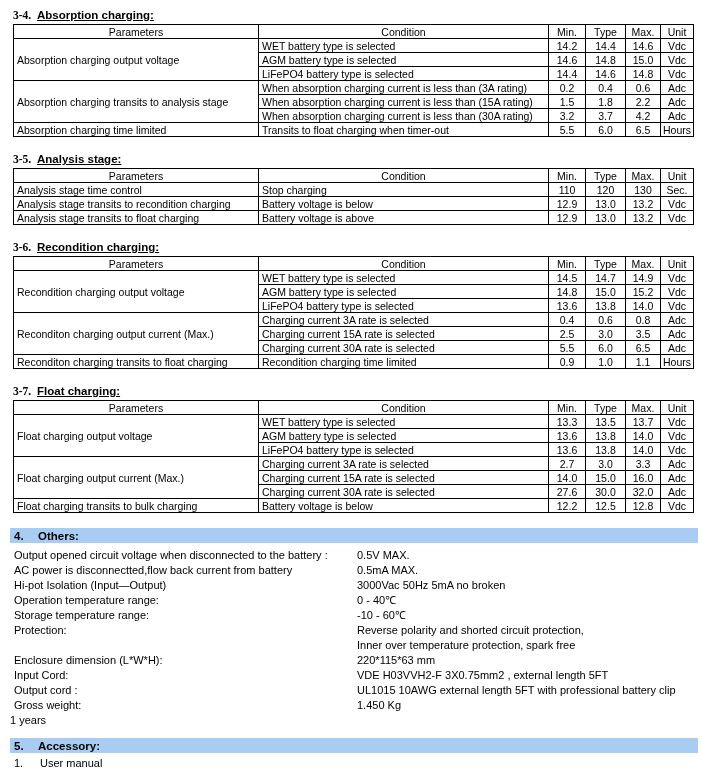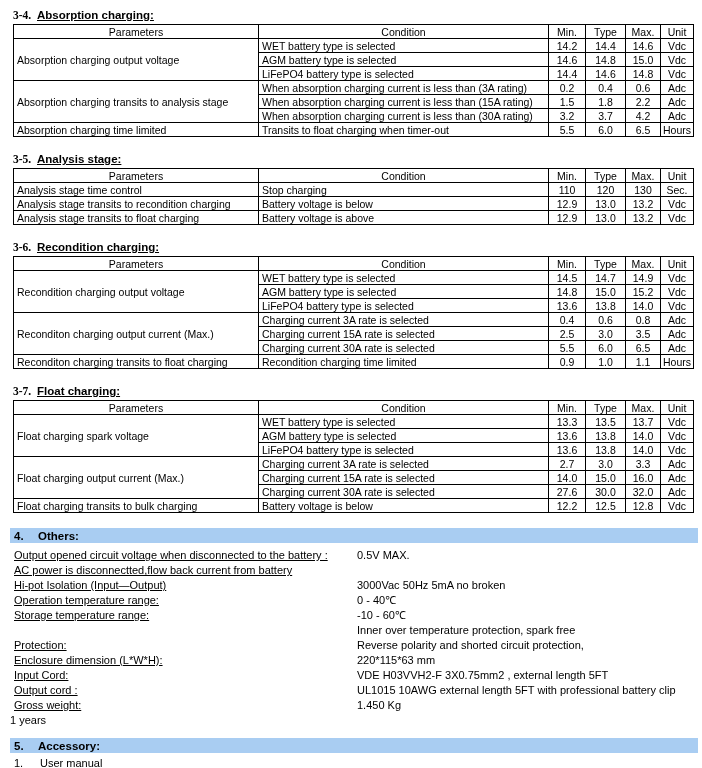--- a/index.html
+++ b/index.html
@@ -68,21 +68,21 @@
 
   
   .kv-rows { margin-top: 5px; }
   .kv-row {
     display: flex;
     font-size: 11px;
     height: 15px;
     line-height: 15px;
     white-space: nowrap;
   }
-  .kv-label { width: 347px; padding-left: 4px; overflow: hidden; text-decoration: underline; }
+  .kv-label { width: 347px; padding-left: 4px; overflow: hidden; }
   .kv-value { flex: 1; overflow: hidden; }
 
   
   .acc-item {
     font-size: 11px;
     height: 15px;
     line-height: 15px;
     margin-top: 3px;
     padding-left: 4px;
     white-space: nowrap;
@@ -292,21 +292,21 @@
             <th class="col0">Parameters</th>
             <th class="col1">Condition</th>
             <th class="col2">Min.</th>
             <th class="col3">Type</th>
             <th class="col4">Max.</th>
             <th class="col5">Unit</th>
           </tr>
         </thead>
         <tbody>
           <tr>
-            <td class="param col0" rowspan="3">Float charging spark voltage</td>
+            <td class="param col0" rowspan="3">Float charging output voltage</td>
             <td class="cond col1">WET battery type is selected</td>
             <td class="num col2">13.3</td>
             <td class="num col3">13.5</td>
             <td class="num col4">13.7</td>
             <td class="num col5">Vdc</td>
           </tr>
           <tr>
             <td class="cond col1">AGM battery type is selected</td>
             <td class="num col2">13.6</td>
             <td class="num col3">13.8</td>
@@ -358,40 +358,41 @@
     <span class="bnum">4.</span>
       <span>Others:</span>
   </div>
   <div class="kv-rows">
       <div class="kv-row">
         <div class="kv-label">Output opened circuit voltage when disconnected to the battery :</div>
         <div class="kv-value">0.5V MAX.</div>
       </div>
       <div class="kv-row">
         <div class="kv-label">AC power is disconnectted,flow back current from battery</div>
+        <div class="kv-value">0.5mA MAX.</div>
       </div>
       <div class="kv-row">
         <div class="kv-label">Hi-pot Isolation (Input—Output)</div>
         <div class="kv-value">3000Vac 50Hz 5mA no broken</div>
       </div>
       <div class="kv-row">
         <div class="kv-label">Operation temperature range:</div>
         <div class="kv-value">0 - 40℃</div>
       </div>
       <div class="kv-row">
         <div class="kv-label">Storage temperature range:</div>
         <div class="kv-value">-10 - 60℃</div>
       </div>
       <div class="kv-row">
+        <div class="kv-label">Protection:</div>
+        <div class="kv-value">Reverse polarity and shorted circuit protection,</div>
+      </div>
+      <div class="kv-row">
         <div class="kv-label"></div>
         <div class="kv-value">Inner over temperature protection, spark free</div>
-      </div>
-      <div class="kv-row">
-        <div class="kv-label">Protection:</div>
-        <div class="kv-value">Reverse polarity and shorted circuit protection,</div>
       </div>
       <div class="kv-row">
         <div class="kv-label">Enclosure dimension (L*W*H):</div>
         <div class="kv-value">220*115*63 mm</div>
       </div>
       <div class="kv-row">
         <div class="kv-label">Input Cord:</div>
         <div class="kv-value">VDE H03VVH2-F 3X0.75mm2 , external length 5FT</div>
       </div>
       <div class="kv-row">

